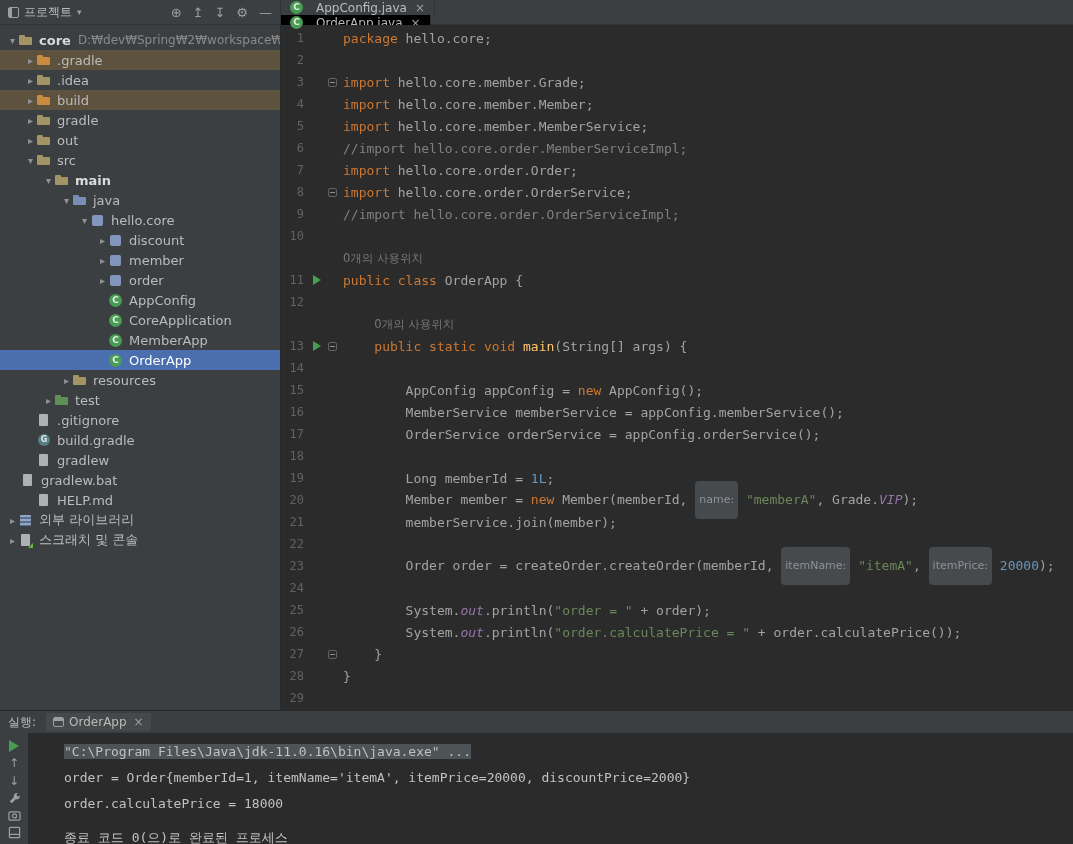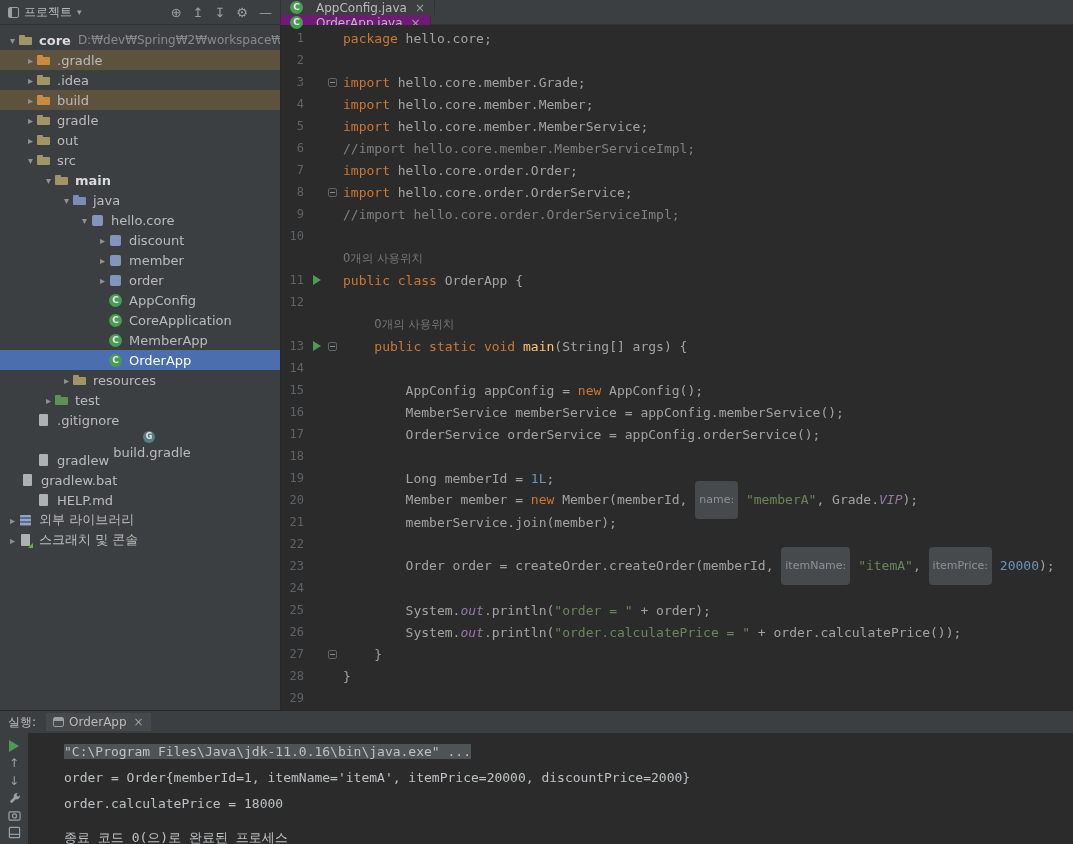--- a/index.html
+++ b/index.html
@@ -14,21 +14,21 @@
   .caret{font-size:9px;color:#9da0a3;}
   .tb-icons{margin-left:auto;display:flex;align-items:center;gap:11px;}
   .tbico{color:#9da0a3;font-size:13px;line-height:13px;}
   .ic-toolwin{width:11px;height:11px;border:1px solid #9da0a3;border-radius:2px;position:relative;display:inline-block;}
   .ic-toolwin::before{content:"";position:absolute;left:0;top:0;bottom:0;width:3px;background:#9da0a3;}
 
   
   .tabbar{display:flex;align-items:flex-start;flex-direction:column;}
   .etab{display:flex;align-items:center;gap:6px;padding:0 9px;font-size:12px;color:#bbbbbb;
         background:#3c3f41;border-right:1px solid #323232;}
-  .etab.active{background:#701a75;}
+  .etab.active{background:#000000;}
   .tclose{color:#9da0a3;font-size:12px;margin-left:2px;}
 
   
   .main{flex:1;display:flex;min-height:0;}
   .proj-panel{width:281px;flex:none;background:#3c3f41;padding-top:5px;overflow:hidden;border-right:1px solid #282828;}
   .trow{height:20px;display:flex;align-items:center;font-size:13px;color:#bbbbbb;white-space:nowrap;}
   .trow.sel{background:#4b6eaf;color:#ffffff;}
   .trow.excl{background:#5c523d;}
   .tarrow{width:13px;flex:none;color:#8f9396;font-size:10px;text-align:center;}
   .tlabel.b{font-weight:bold;color:#dadada;}
@@ -221,21 +221,21 @@
         <div class="trow" style="padding-left: 42px;">
           <span class="tarrow">▸</span>
           <span class="tico ic-folder-test"></span>
           <span class="tlabel">test</span>
         </div>
         <div class="trow" style="padding-left: 24px; align-items: center;">
           <span class="tarrow"></span>
           <span class="tico ic-file"></span>
           <span class="tlabel">.gitignore</span>
         </div>
-        <div class="trow" style="padding-left: 24px; flex-direction: column;">
+        <div class="trow" style="padding-left: 24px;">
           <span class="tarrow"></span>
           <span class="tico ic-gradle"></span>
           <span class="tlabel">build.gradle</span>
         </div>
         <div class="trow" style="padding-left: 24px;">
           <span class="tarrow"></span>
           <span class="tico ic-file"></span>
           <span class="tlabel">gradlew</span>
         </div>
         <div class="trow" style="padding-left: 8px;">
@@ -289,21 +289,21 @@
         <div class="crow">
           <span class="gnum">5</span>
           <span class="grun"></span>
           <span class="gfold"></span>
           <span class="ctext"><span class="tk-k">import</span><span class="tk-t"> hello.core.member.MemberService;</span></span>
         </div>
         <div class="crow">
           <span class="gnum">6</span>
           <span class="grun"></span>
           <span class="gfold"></span>
-          <span class="ctext"><span class="tk-c">//import hello.core.member.MemberServiceImpl;</span></span>
+          <span class="ctext"><span class="tk-c">//import hello.core.order.MemberServiceImpl;</span></span>
         </div>
         <div class="crow">
           <span class="gnum">7</span>
           <span class="grun"></span>
           <span class="gfold"></span>
           <span class="ctext"><span class="tk-k">import</span><span class="tk-t"> hello.core.order.Order;</span></span>
         </div>
         <div class="crow">
           <span class="gnum">8</span>
           <span class="grun"></span>

